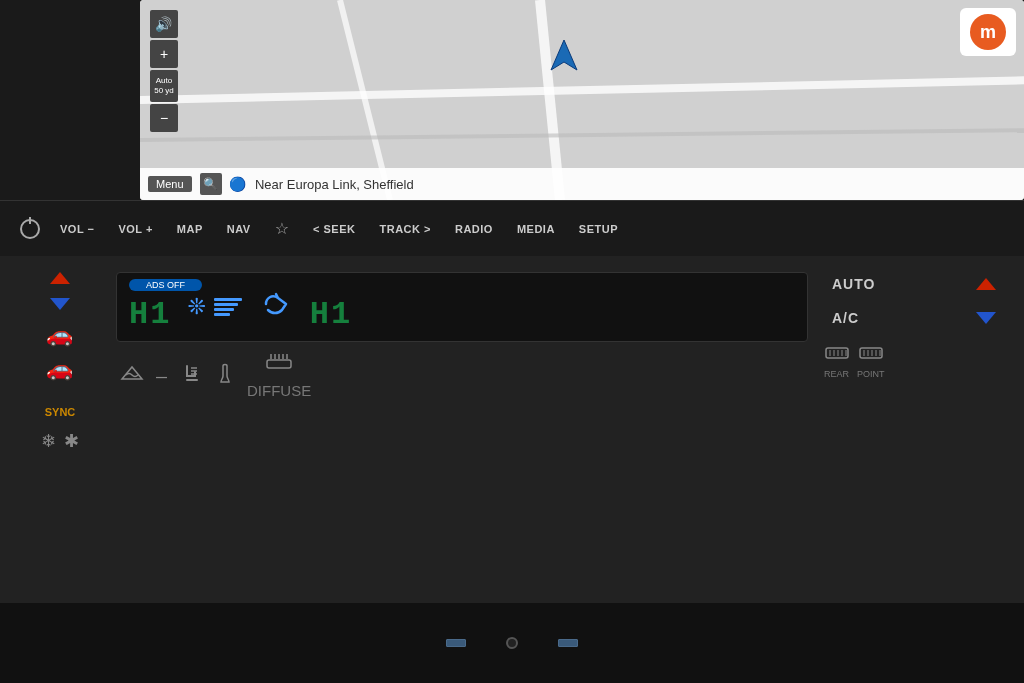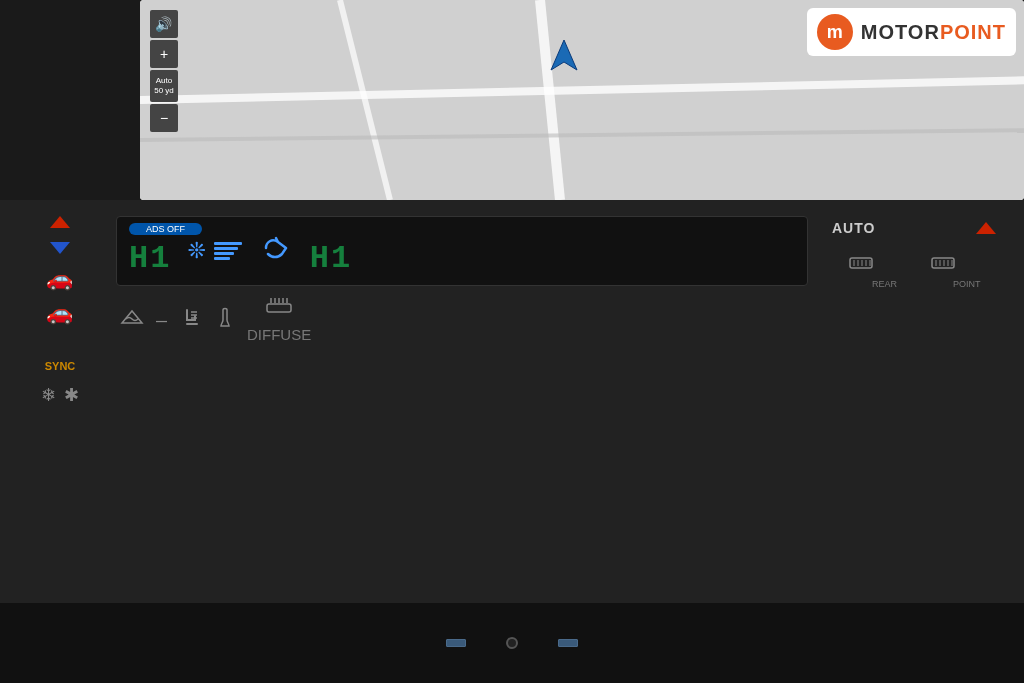--- a/index.html
+++ b/index.html
@@ -229,21 +229,21 @@
     .car-icon-top, .car-icon-bottom {
       font-size: 22px;
       color: #999;
       cursor: pointer;
     }
 
     .sync-label {
       font-size: 11px;
       color: #cc8800;
       font-weight: bold;
-      margin-top: 26px;
+      margin-top: 16px;
       cursor: pointer;
     }
 
     
     .center-display {
       flex: 1;
       display: flex;
       flex-direction: column;
       gap: 10px;
     }
@@ -374,21 +374,21 @@
     }
     .defrost-btn {
       display: flex;
       flex-direction: column;
       align-items: center;
       gap: 2px;
       cursor: pointer;
       color: #888;
     }
     .defrost-btn .icon { font-size: 18px; }
-    .defrost-btn .label { font-size: 9px; color: #777; margin-left: 48px; }
+    .defrost-btn .label { font-size: 9px; color: #777; }
 
     
     .bottom-panel {
       position: absolute;
       bottom: 0;
       left: 0;
       right: 0;
       height: 80px;
       background: #111;
       display: flex;
@@ -426,23 +426,20 @@
       gap: 8px;
       z-index: 20;
     }
   </style>
 </head>
 <body>
 
 <div class="logo-bg">
   <div class="logo-icon">
     <span>m</span>
-  </div>
-  <div class="logo-text">
-    <span style="color:#333">MOTOR</span><span style="color:#e85b20">POINT</span>
   </div>
 </div>
 
 <div class="screen-area">
   <div class="map-display">
 
     <svg width="100%" height="100%" style="position:absolute;top:0;left:0;">
       <rect width="100%" height="100%" fill="#d0d0d0"></rect>
 
       <line x1="0" y1="100" x2="900" y2="80" stroke="#fff" stroke-width="8" opacity="0.8"></line>
@@ -458,25 +455,44 @@
     </div>
 
     <div class="map-controls">
       <div class="map-btn">🔊</div>
       <div class="map-btn">+</div>
       <div class="map-btn auto-btn" style="font-size:8px;line-height:1.2;white-space:pre-wrap;">Auto
 50 yd</div>
       <div class="map-btn">−</div>
     </div>
 
+    <div class="map-bar">
+      <div class="map-menu-btn">Menu</div>
+      <div class="map-search-btn">🔍</div>
+      <span class="map-location-pin">🔵</span>
+      <span style="font-size:13px;color:#333;">Near Europa Link, Sheffield</span>
+    </div>
   </div>
 </div>
 
 <div class="control-panel">
 
+  <div class="top-button-row">
+    <div class="power-btn"></div>
+    <div class="top-btn">VOL −</div>
+    <div class="top-btn">VOL +</div>
+    <div class="top-btn">MAP</div>
+    <div class="top-btn">NAV</div>
+    <div class="star-btn">☆</div>
+    <div class="top-btn">&lt; SEEK</div>
+    <div class="top-btn">TRACK &gt;</div>
+    <div class="top-btn">RADIO</div>
+    <div class="top-btn">MEDIA</div>
+    <div class="top-btn">SETUP</div>
+  </div>
 
   <div class="lower-controls">
 
     <div class="left-controls">
       <div class="temp-arrows">
         <div class="arrow-up"></div>
         <div style="height:6px;"></div>
         <div class="arrow-down"></div>
       </div>
       <div class="car-icons">
@@ -563,20 +579,24 @@
           </span>
           <span class="label">DIFFUSE</span>
         </div>
       </div>
     </div>
 
     <div class="right-controls">
       <div class="auto-control">
         <span class="ctrl-label">AUTO</span>
         <div class="ctrl-arrow-up"></div>
+      </div>
+      <div class="ac-control">
+        <span class="ctrl-label">A/C</span>
+        <div class="ctrl-arrow-down"></div>
       </div>
 
       <div class="rear-front-controls">
         <div class="defrost-btn">
           <span class="icon">
             <svg width="24" height="18" viewBox="0 0 24 18">
               <rect x="1" y="4" width="22" height="10" rx="2" stroke="#888" stroke-width="1.5" fill="none"></rect>
               <line x1="5" y1="6" x2="5" y2="12" stroke="#888" stroke-width="1"></line>
               <line x1="9" y1="6" x2="9" y2="12" stroke="#888" stroke-width="1"></line>
               <line x1="13" y1="6" x2="13" y2="12" stroke="#888" stroke-width="1"></line>

